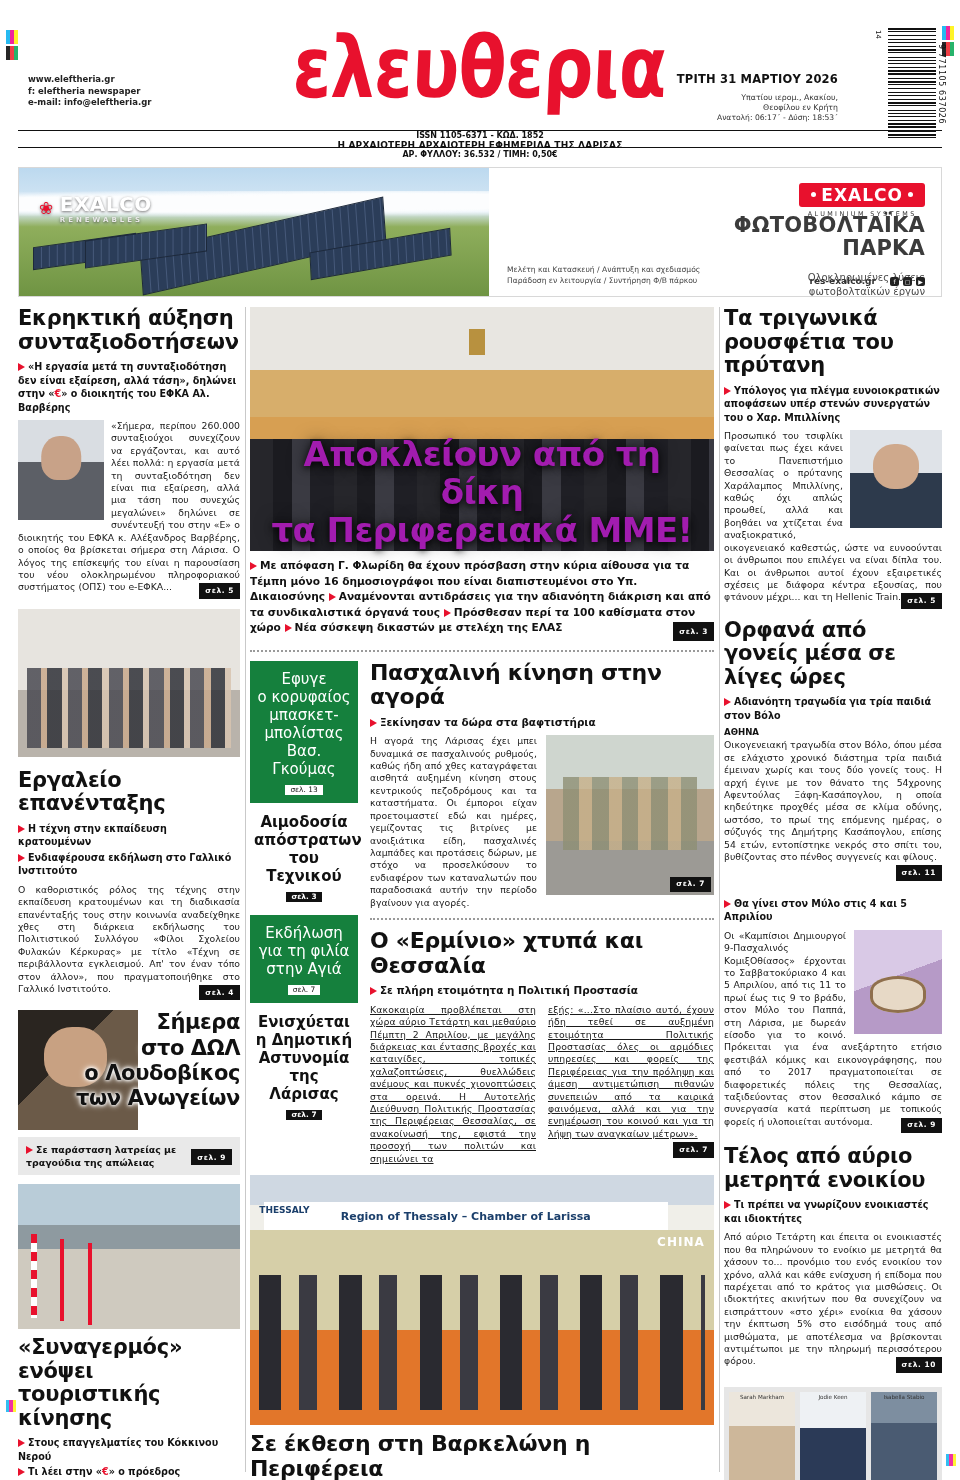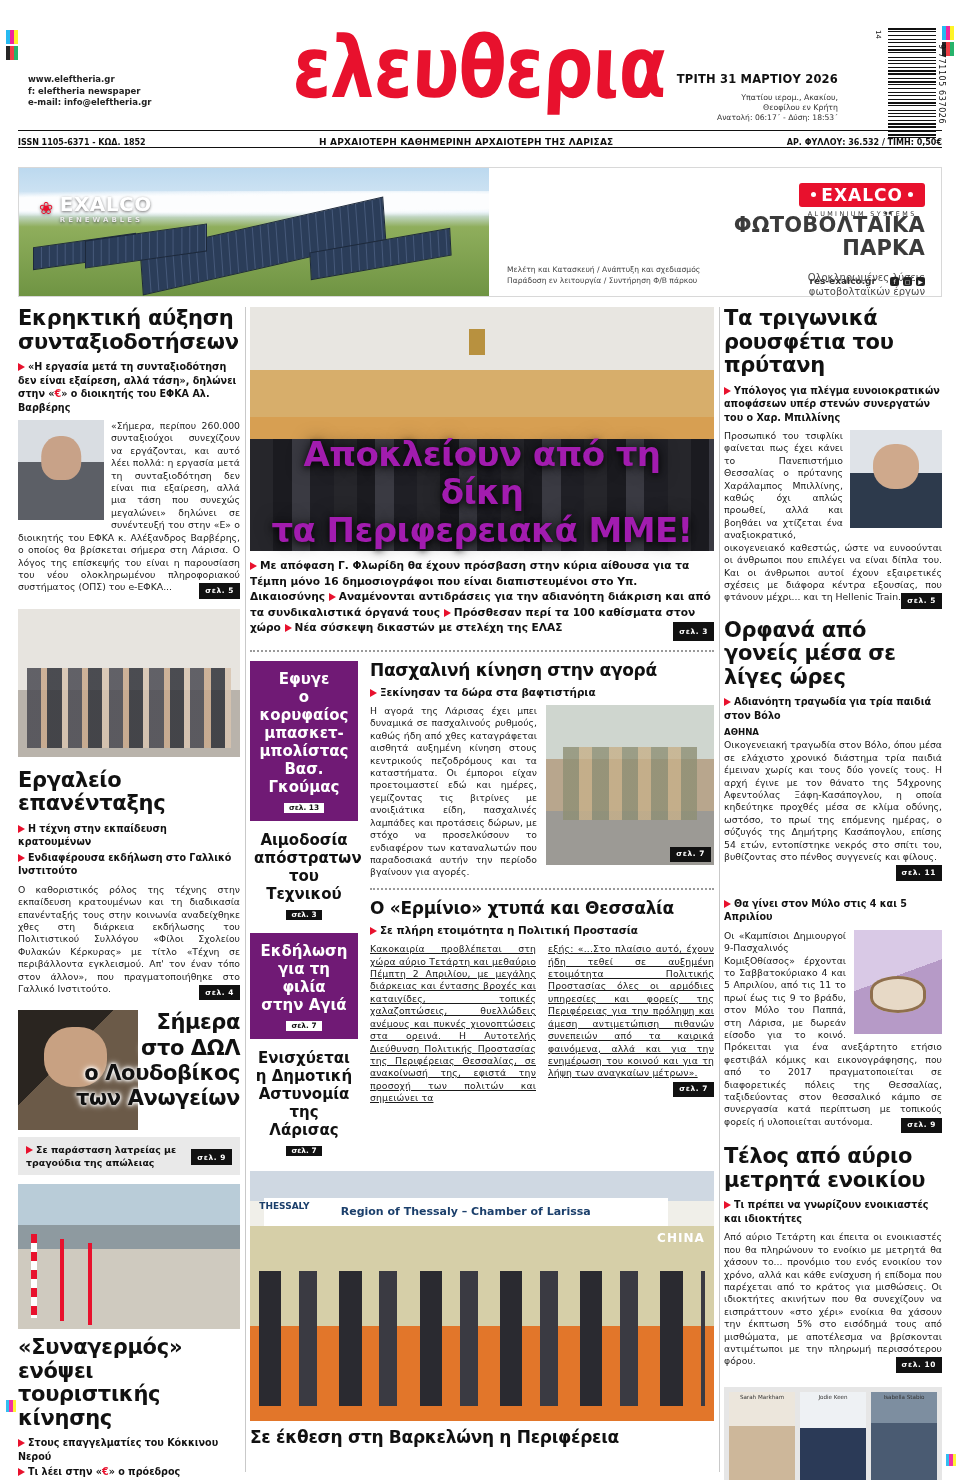--- a/index.html
+++ b/index.html
@@ -62,22 +62,22 @@
     position:absolute; right:14px; top:44px;
     font-size:8px; writing-mode:vertical-rl; letter-spacing:.6px; color:#111;
   }
   .barcode-top{
     position:absolute; right:78px; top:30px;
     font-size:7px; writing-mode:vertical-rl; color:#111;
   }
   .rule-row{
     position:absolute; left:18px; right:18px; top:130px; height:18px;
     border-top:1.4px solid #111; border-bottom:1.4px solid #111;
-    display:flex; align-items:flex-end; justify-content:space-between;
-    font-size:8px; font-weight:600;
+    display:flex; align-items:center; justify-content:space-between;
+    font-size:8px; font-weight:600;flex-direction:column;
   }
   .rule-mid{ font-size:9px; font-weight:bold; letter-spacing:.2px; }
 
   
   .ad{
     position:absolute; left:18px; top:167px; width:924px; height:130px;
     border:1px solid #d8d8d8; background:#fff; overflow:hidden; display:flex;
   }
   .ad-photo{
     width:470px; height:100%; position:relative; overflow:hidden;
@@ -133,21 +133,21 @@
   
   .cols{ position:absolute; left:18px; top:307px; width:924px; height:1165px; }
   .colL{ position:absolute; left:0;   top:0; width:222px; height:100%; }
   .colC{ position:absolute; left:232px; top:0; width:464px; height:100%; }
   .colR{ position:absolute; left:706px; top:0; width:218px; height:100%; }
   .vrule{ position:absolute; top:0; bottom:0; width:1px; background:#c9c9c9; }
   .vr1{ left:227px; } .vr2{ left:701px; }
   .hl{
     font-weight:bold; color:#111; letter-spacing:-.3px; line-height:1.12;
   }
-  .hl-xl{ font-size:17px; }
+  .hl-xl{ font-size:22px; }
   .hl-lg{ font-size:21px; }
 
   .kicker{
     font-size:9.6px; line-height:13.5px; font-weight:bold; color:#111;
     margin-top:6px;
   }
   .kicker .tri, .tri{
     display:inline-block; width:0;height:0;
     border-left:7px solid #e8112d; border-top:4.5px solid transparent;
     border-bottom:4.5px solid transparent; margin-right:3px;
@@ -243,21 +243,21 @@
     text-shadow:0 2px 7px rgba(0,0,0,.85), 0 0 18px rgba(0,0,0,.6);
     padding:0 8px;
   }
   .c-kicker{
     font-size:10.6px; line-height:15.5px; font-weight:bold; margin-top:7px;
   }
   .c-strip{ display:flex; gap:12px; margin-top:8px; }
   .c-strip .left{ width:108px; }
   .c-strip .right{ flex:1; }
   .blk{
-    background:#701a75; color:#fff; text-align:center; font-weight:bold;
+    background:#15803d; color:#fff; text-align:center; font-weight:normal;
     font-size:15px; line-height:1.2; padding:9px 6px 7px;
   }
   .blk .tag{ background:#fff; color:#111; font-size:7.4px; padding:1px 5px;
              display:inline-block; margin-top:5px; }
   .wht{
     text-align:center; font-weight:bold; font-size:15px; line-height:1.2;
     padding:10px 4px 4px; color:#111;
   }
   .wht .tag{ background:#111; color:#fff; font-size:7.4px; padding:1px 5px;
              display:inline-block; margin-top:5px; }
@@ -356,21 +356,21 @@
 Θεοφίλου εν Κρήτη</div>
       <div class="sunline">Ανατολή: 06:17΄ - Δύση: 18:53΄</div>
     </div>
 
     <div class="barcode-top">14</div>
     <div class="barcode"></div>
     <div class="barcode-num">9 771105 637026</div>
 
     <div class="rule-row">
       <span>ISSN 1105-6371 - ΚΩΔ. 1852</span>
-      <span class="rule-mid">Η ΑΡΧΑΙΟΤΕΡΗ ΚΑΘΗΜΕΡΙΝΗ ΑΡΧΑΙΟΤΕΡΗ ΤΗΣ ΛΑΡΙΣΑΣ</span>
+      <span class="rule-mid">Η ΑΡΧΑΙΟΤΕΡΗ ΑΡΧΑΙΟΤΕΡΗ ΕΦΗΜΕΡΙΔΑ ΤΗΣ ΛΑΡΙΣΑΣ</span>
       <span>ΑΡ. ΦΥΛΛΟΥ: 36.532 / ΤΙΜΗ: 0,50€</span>
     </div>
   </div>
 
   <div class="ad">
     <div class="ad-photo">
       <div class="pv" style="left:26%;top:44%;width:52%;height:34%;transform:skewY(-9deg) rotate(-4deg)"></div>
       <div class="pv" style="left:3%;top:56%;width:22%;height:18%;transform:skewY(-8deg)"></div>
       <div class="pv" style="left:14%;top:50%;width:26%;height:22%;transform:skewY(-8deg)"></div>
       <div class="pv" style="left:62%;top:56%;width:30%;height:22%;transform:skewY(-7deg) rotate(-3deg)"></div>

